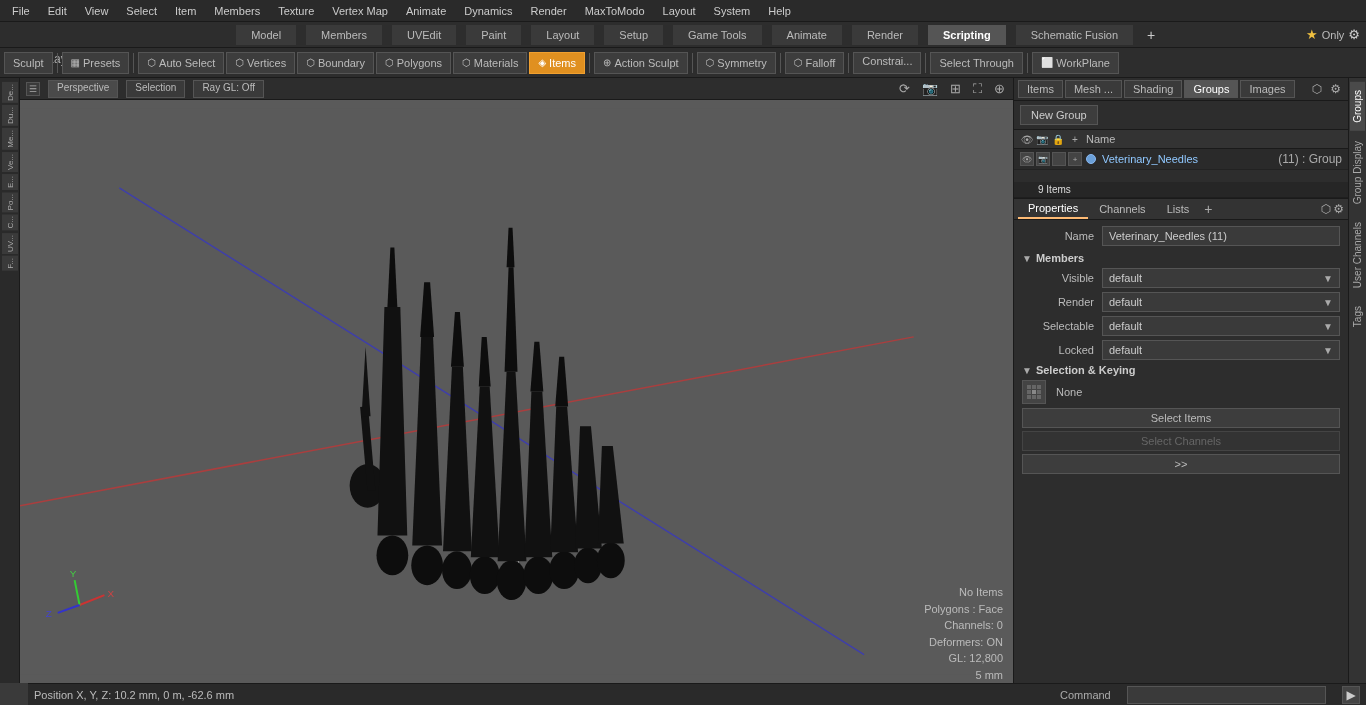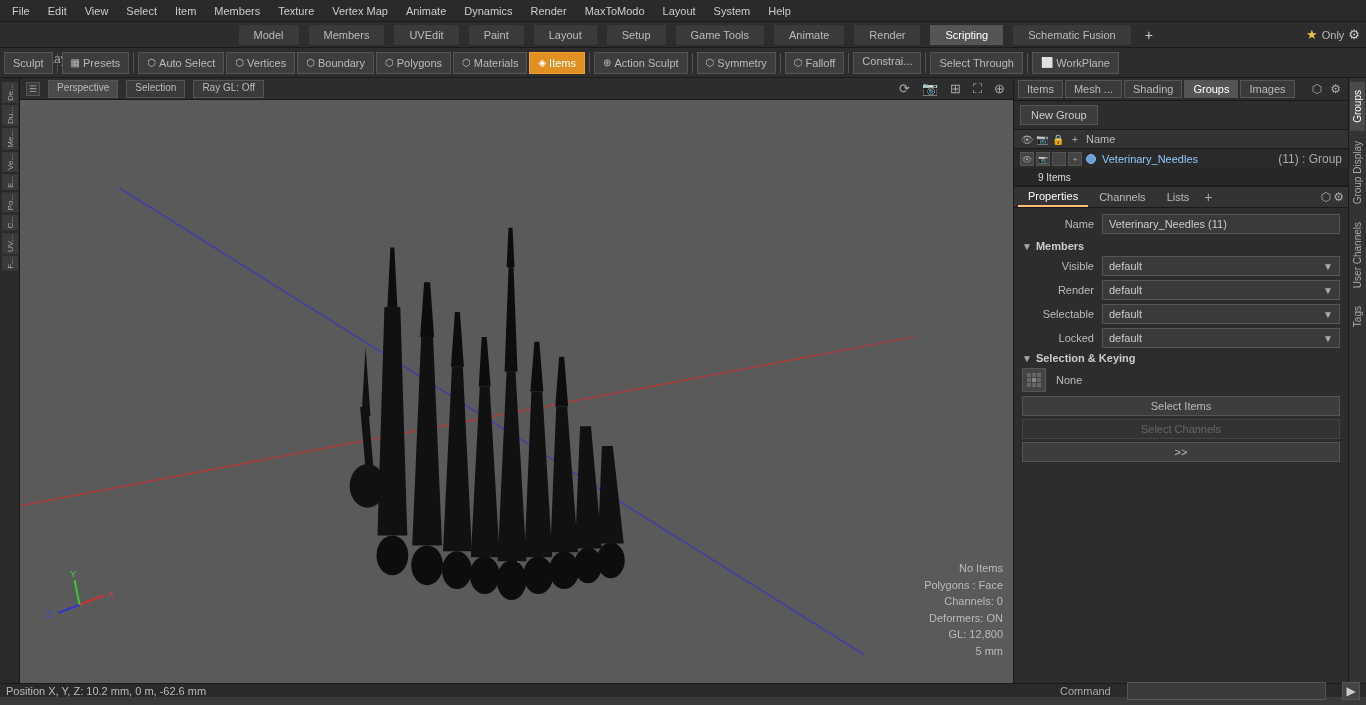--- a/index.html
+++ b/index.html
@@ -7,21 +7,21 @@
 
     
     #menubar { display: flex; align-items: center; background: #2a2a2a; height: 22px; padding: 0 4px; gap: 2px; border-bottom: 1px solid #1a1a1a; }
     .menu-item { padding: 2px 8px; color: #ccc; cursor: pointer; font-size: 11px; }
 
     
     #layoutbar { display: flex; align-items: center; background: #2d2d2d; height: 26px; border-bottom: 1px solid #1a1a1a; }
     .layout-left { display: flex; align-items: center; gap: 2px; padding: 0 6px; flex: 0 0 auto; }
     .layout-center { display: flex; align-items: center; gap: 10px; flex: 1; justify-content: center; }
     .layout-tab { padding: 3px 14px; background: #3a3a3a; color: #bbb; font-size: 11px; cursor: pointer; border: 1px solid transparent; }
-    .layout-tab.active { background: #555; color: #fff; }
+    .layout-tab.active { background: #555; color: #fff; font-weight: bold; }
     .layout-right { display: flex; align-items: center; gap: 4px; padding: 0 6px; }
     .star-btn { color: #f0c040; font-size: 13px; cursor: pointer; }
     .plus-btn { color: #ccc; font-size: 14px; cursor: pointer; padding: 0 4px; }
     .gear-btn { color: #ccc; font-size: 13px; cursor: pointer; }
 
     
     #toolbar { display: flex; align-items: center; background: #2d2d2d; height: 30px; border-bottom: 1px solid #1a1a1a; padding: 0 4px; gap: 2px; }
     .tb-btn { padding: 2px 8px; background: #3d3d3d; color: #bbb; font-size: 11px; cursor: pointer; border: 1px solid #555; height: 22px; display: flex; align-items: center; gap: 3px; }
     .tb-btn.active { background: #e09020; color: #fff; border-color: #f0a030; }
     .tb-sep { width: 1px; background: #555; height: 20px; margin: 0 2px; }
@@ -40,21 +40,21 @@
     .vp-btn { padding: 1px 8px; background: #3a3a3a; border: 1px solid #555; color: #bbb; font-size: 10px; cursor: pointer; height: 18px; }
     .vp-btn.active { background: #4a4a4a; }
     .vp-spacer { flex: 1; }
     .vp-icon { color: #aaa; cursor: pointer; font-size: 13px; padding: 0 2px; }
     #viewport-canvas { width: 100%; height: calc(100% - 22px); background: #5a5a5a; position: relative; overflow: hidden; }
     
     
     #scene-svg { width: 100%; height: 100%; }
     
     
-    #viewport-status { position: absolute; bottom: 24px; right: 10px; text-align: right; color: #bbb; font-size: 11px; line-height: 1.5; }
+    #viewport-status { position: absolute; bottom: 0; right: 10px; text-align: right; color: #bbb; font-size: 11px; line-height: 1.5; }
 
     
     #rightpanel { width: 335px; background: #2d2d2d; border-left: 1px solid #1a1a1a; display: flex; flex-direction: column; }
     
     
     #groups-top { display: flex; align-items: center; border-bottom: 1px solid #1a1a1a; padding: 2px 4px; gap: 2px; }
     .panel-tab { padding: 2px 8px; color: #bbb; font-size: 11px; cursor: pointer; background: #3a3a3a; border: 1px solid #555; }
     .panel-tab.active { background: #555; color: #fff; }
     .panel-spacer { flex: 1; }
     .panel-icon { color: #aaa; cursor: pointer; font-size: 12px; padding: 0 3px; }
@@ -108,29 +108,29 @@
     .select-btn { background: #3d3d3d; border: 1px solid #555; color: #bbb; font-size: 11px; padding: 3px 8px; cursor: pointer; width: 100%; text-align: center; margin-bottom: 3px; }
     .select-btn.disabled { color: #666; background: #333; border-color: #444; cursor: default; }
     .chevron-right-btn { background: #3d3d3d; border: 1px solid #555; color: #bbb; font-size: 11px; padding: 3px 8px; cursor: pointer; width: 100%; text-align: center; }
 
     
     #right-vtabs { width: 18px; background: #333; border-left: 1px solid #1a1a1a; display: flex; flex-direction: column; align-items: center; padding: 4px 0; gap: 2px; }
     .vtab { writing-mode: vertical-rl; text-orientation: mixed; transform: rotate(180deg); color: #aaa; font-size: 10px; padding: 8px 2px; cursor: pointer; white-space: nowrap; }
     .vtab.active { color: #fff; background: #4a4a4a; }
 
     
-    #statusbar { display: flex; align-items: center; background: #2a2a2a; height: 14px; border-top: 1px solid #1a1a1a; padding: 0 6px; gap: 4px; }
+    #statusbar { display: flex; align-items: center; background: #2a2a2a; height: 22px; border-top: 1px solid #1a1a1a; padding: 0 6px; gap: 4px; margin-left: 28px; }
     .status-text { color: #bbb; font-size: 11px; flex: 1; }
     .cmd-input-wrap { display: flex; align-items: center; flex: 0 0 300px; gap: 16px; }
     .cmd-label { color: #aaa; font-size: 11px; }
     .cmd-input { background: #3a3a3a; border: 1px solid #555; color: #ccc; font-size: 11px; padding: 2px 6px; height: 18px; flex: 1; }
     .cmd-go-btn { background: #444; border: 1px solid #555; color: #ccc; width: 18px; height: 18px; display: flex; align-items: center; justify-content: center; cursor: pointer; font-size: 12px; }
 
     
-    .group-sub-item { display: flex; align-items: center; padding: 2px 6px 2px 24px; gap: 4px; background: #262626; border-bottom: 1px solid #1e1e1e; }
+    .group-sub-item { display: flex; align-items: center; padding: 2px 6px 2px 24px; gap: 4px; background: #262626; border-bottom: 1px solid #1e1e1e; margin-top: 12px; }
     .group-sub-name { color: #ddd; font-size: 10px; }
 
     
     .group-circle { width: 10px; height: 10px; border-radius: 50%; background: #6a9fd8; border: 1px solid #8ab8f0; display: inline-block; margin-right: 2px; }
   </style>
 </head>
 <body>
 
 <div id="menubar">
   <div class="menu-item">File</div>

